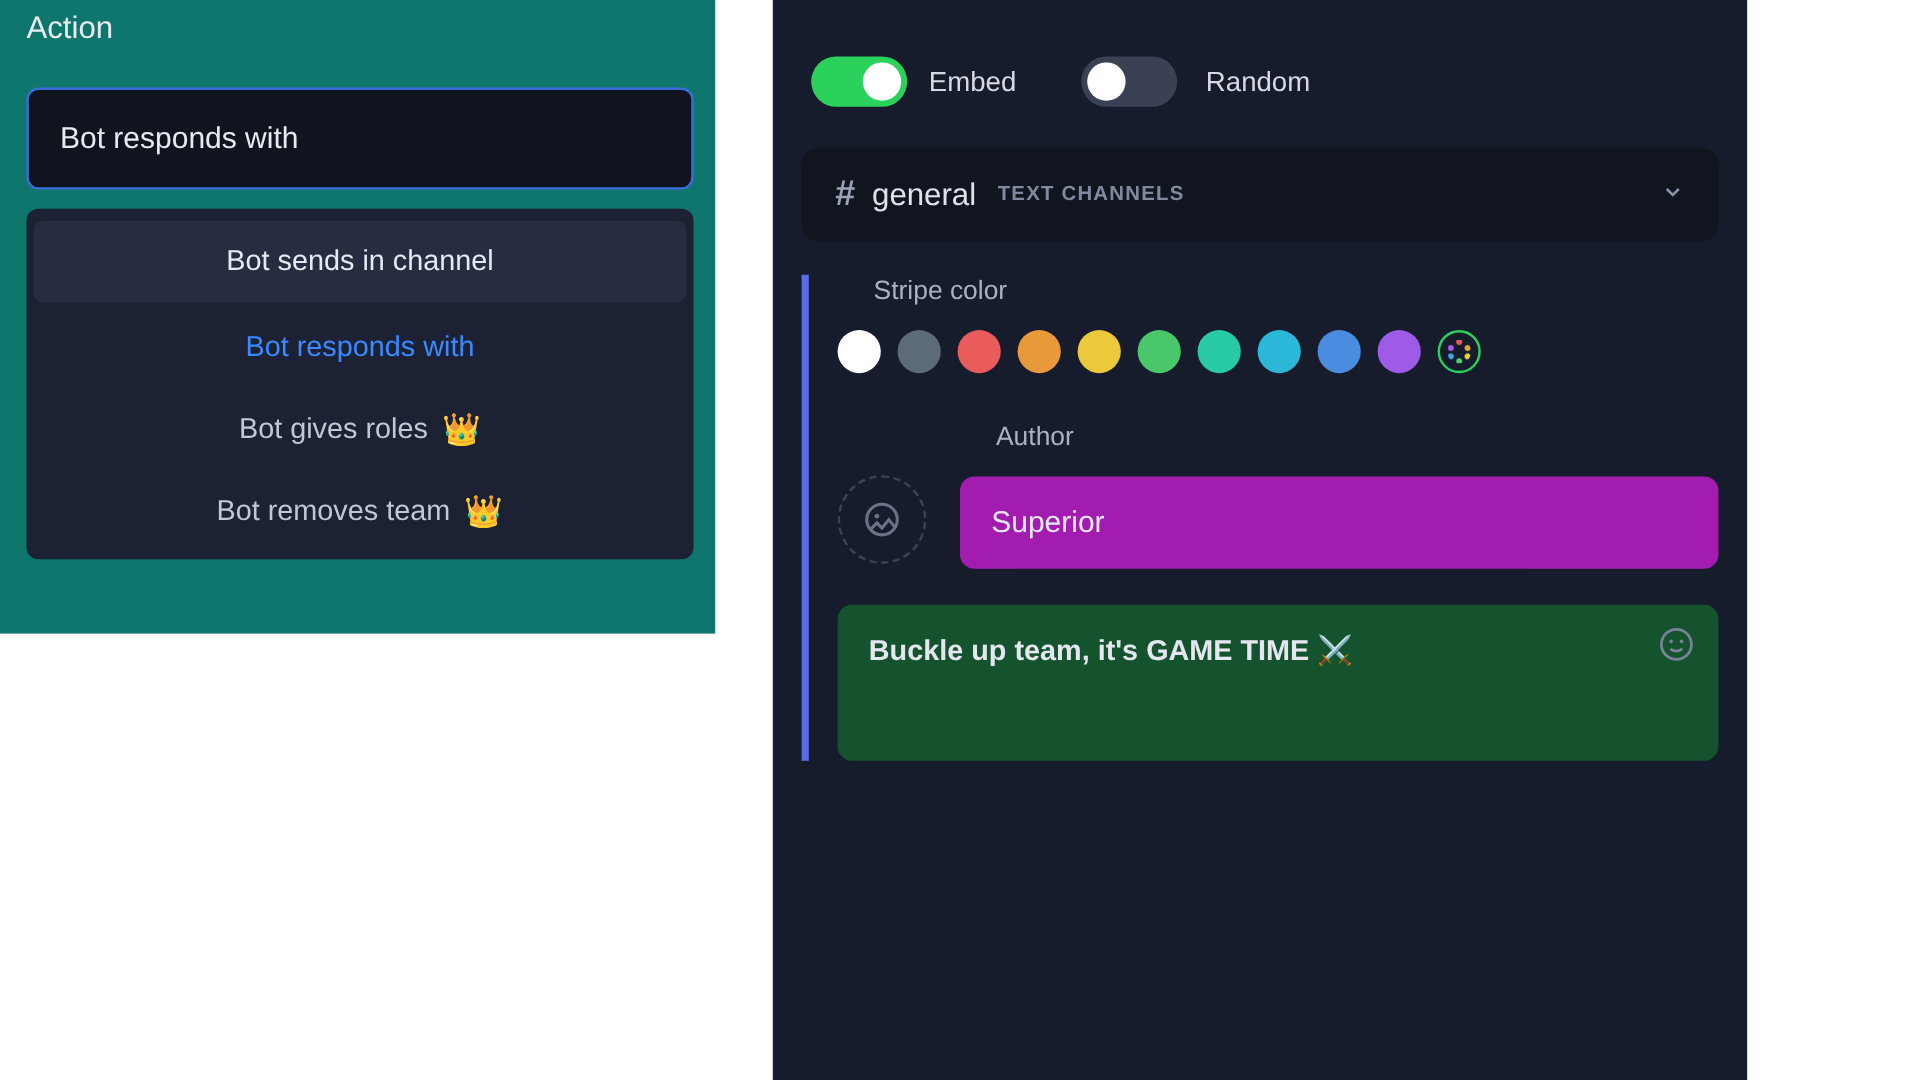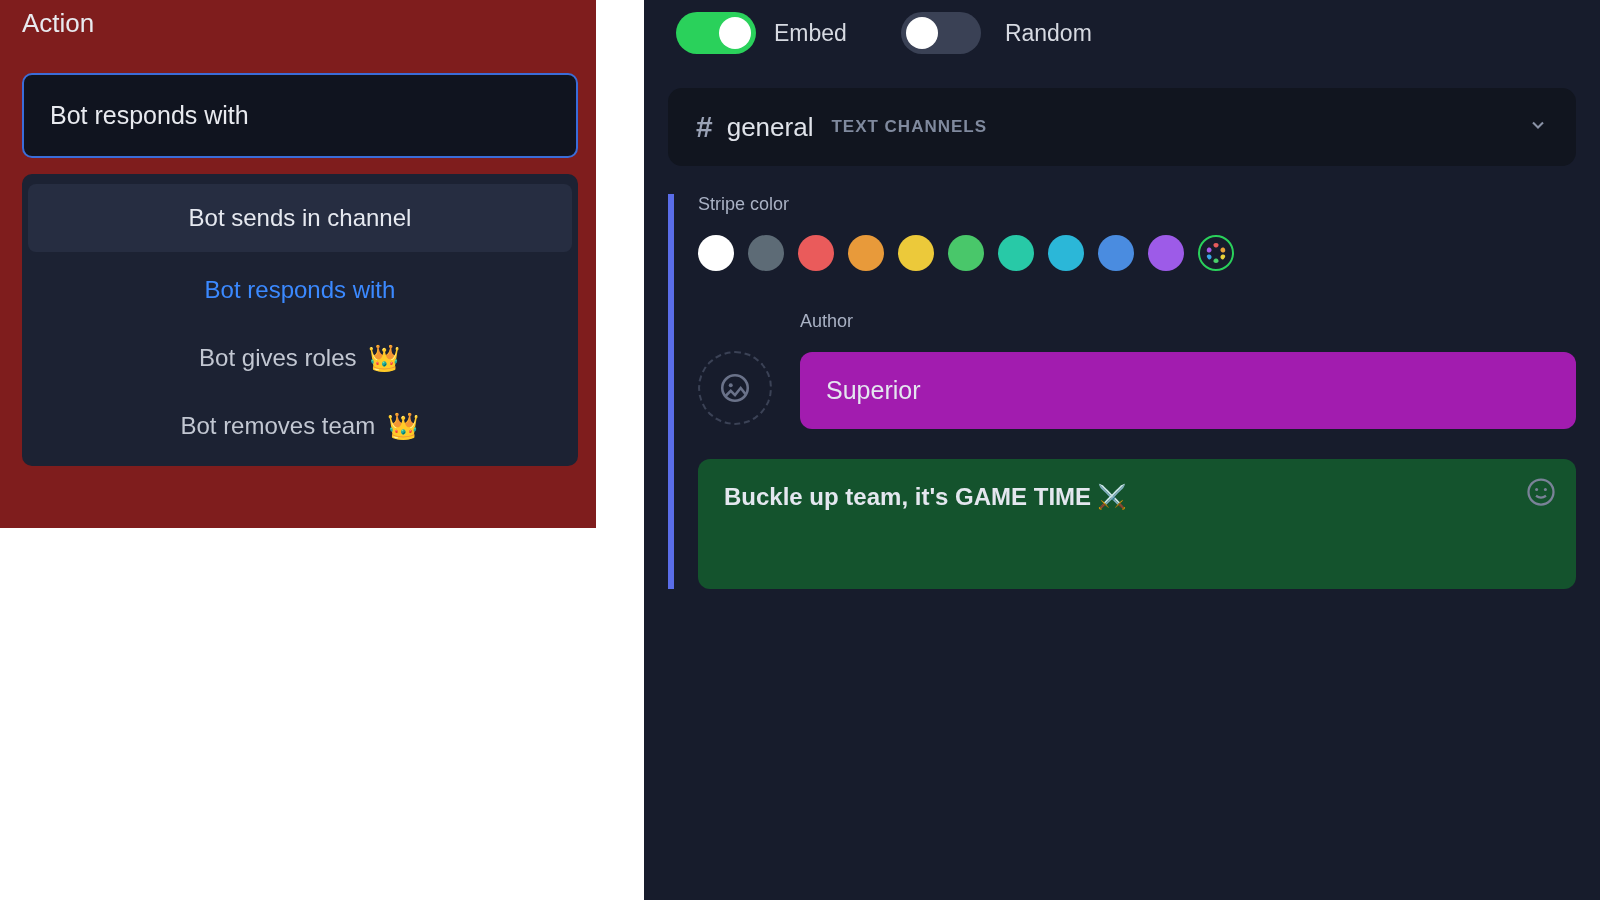--- a/index.html
+++ b/index.html
@@ -12,21 +12,21 @@
     overflow: hidden;
   }
 
   
   .left-panel {
     position: absolute;
     left: 0;
     top: 0;
     width: 596px;
     height: 528px;
-    background: #7f1d1d;
+    background: #0f766e;
     padding: 2px 18px 18px 22px;
   }
   .action-heading {
     color: #e8eaef;
     font-size: 26px;
     font-weight: 500;
     margin-bottom: 34px;
     margin-top: 6px;
   }
   .select-box {
@@ -66,24 +66,24 @@
   .crown {
     font-size: 26px;
     line-height: 1;
   }
 
   
   .right-panel {
     position: absolute;
     left: 644px;
     top: 0;
-    width: 956px;
+    width: 812px;
     height: 900px;
     background: #171c2c;
-    padding: 12px 24px 0 24px;
+    padding: 47px 24px 0 24px;
   }
   .toggle-row {
     display: flex;
     align-items: center;
     gap: 24px;
     margin-bottom: 34px;
     margin-left: 8px;
   }
   .toggle-group {
     display: flex;
@@ -129,23 +129,24 @@
   .chevron { margin-left: auto; color: #8a92a6; }
   .chevron svg { width: 20px; height: 20px; }
 
   .embed-block {
     border-left: 6px solid #5a6de8;
     padding-left: 24px;
     margin-left: 0px;
   }
   .field-label {
     color: #a9b1c4;
-    font-size: 18px;
+    font-size: 22px;
     font-weight: 400;
     margin-bottom: 20px;
+    margin-left: 30px;
   }
   .color-row {
     display: flex;
     gap: 14px;
     margin-bottom: 40px;
   }
   .color-swatch {
     width: 36px;
     height: 36px;
     border-radius: 50%;

